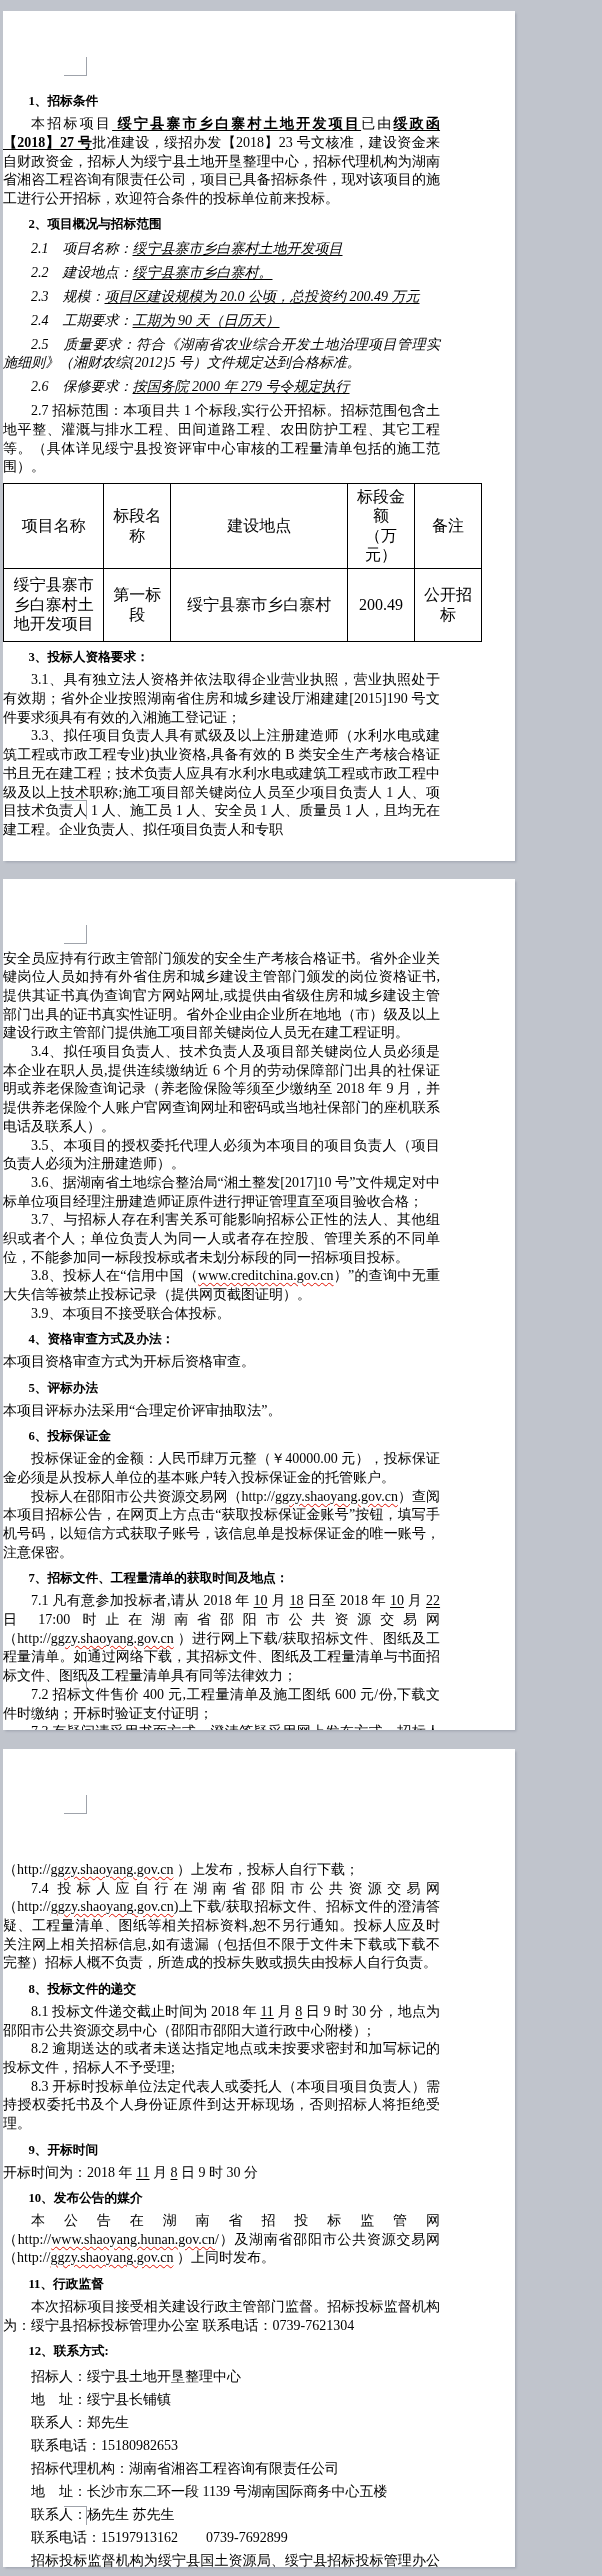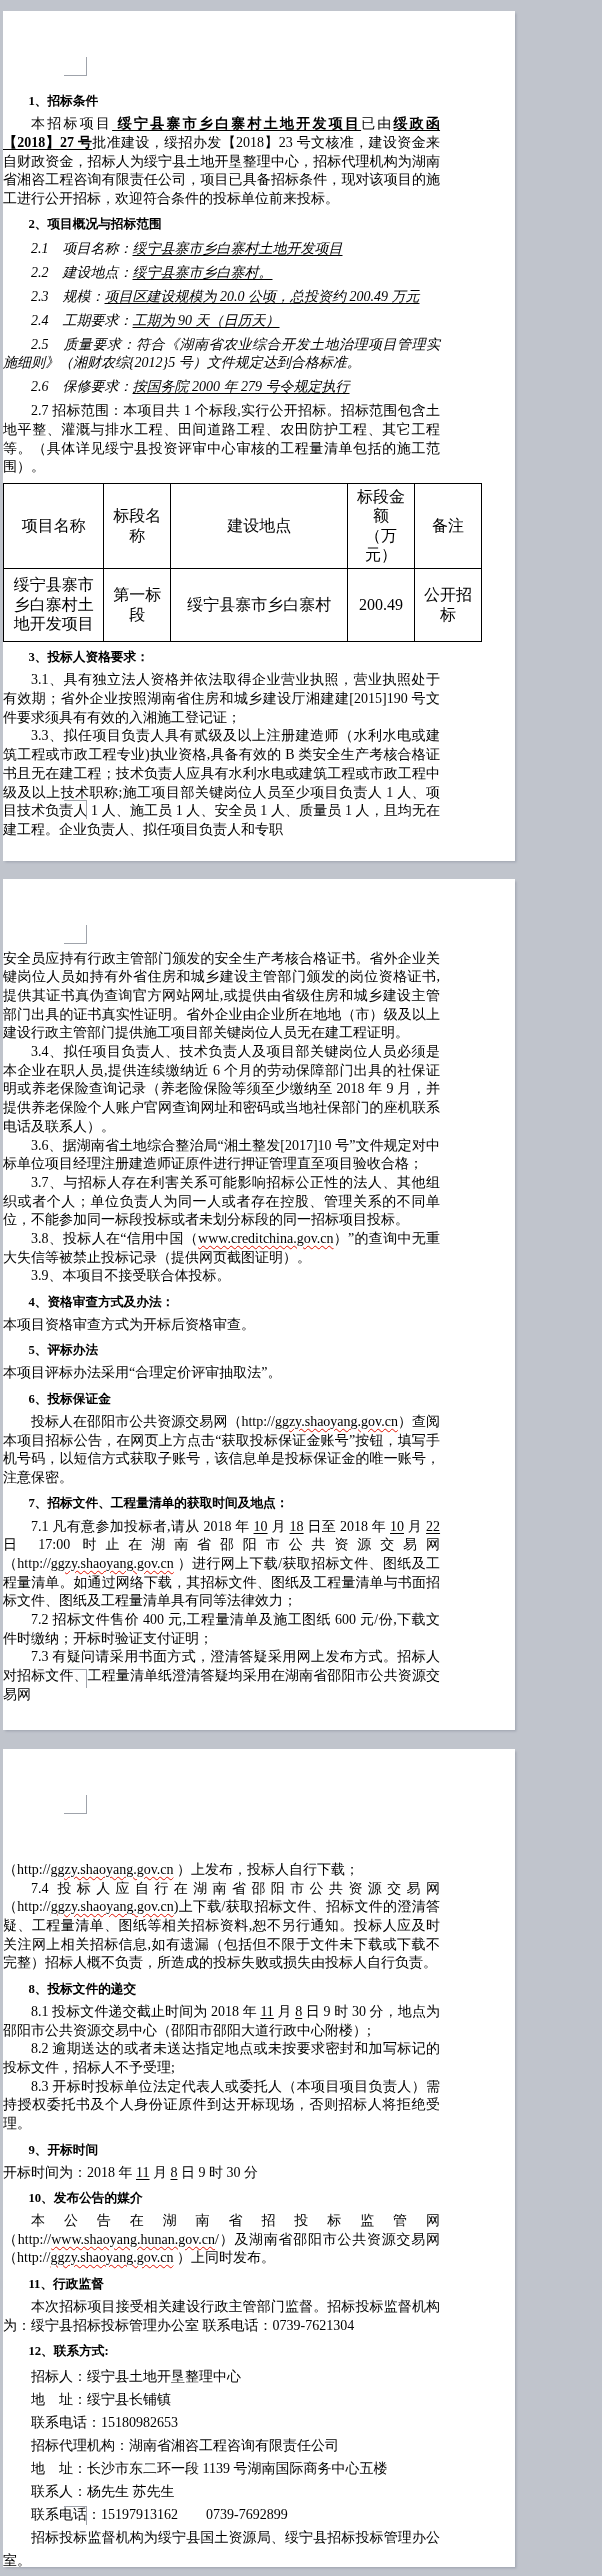--- a/index.html
+++ b/index.html
@@ -111,29 +111,31 @@
       <div class="p ind"><span>3.1、具有独立法人资格并依法取得企业营业执照，营业执照处于有效期；省外企业按照湖南省住房和城乡建设厅湘建建[2015]190 号文件要求须具有有效的入湘施工登记证；</span></div>
       <div class="p ind"><span>3.3、拟任项目负责人具有贰级及以上注册建造师（水利水电或建筑工程或市政工程专业)执业资格,具备有效的 B 类安全生产考核合格证书且无在建工程；技术负责人应具有水利水电或建筑工程或市政工程中级及以上技术职称;施工项目部关键岗位人员至少项目负责人 1 人、项目技术负责人 1 人、施工员 1 人、安全员 1 人、质量员 1 人，且均无在建工程。企业负责人、拟任项目负责人和专职</span></div>
     </div>
     <div class="page p2">
       <div class="mark m-tl"></div>
       <div class="mark m-tr"></div>
       <div class="mark m-bl"></div>
       <div class="mark m-br"></div>
       <div class="p"><span>安全员应持有行政主管部门颁发的安全生产考核合格证书。省外企业关键岗位人员如持有外省住房和城乡建设主管部门颁发的岗位资格证书,提供其证书真伪查询官方网站网址,或提供由省级住房和城乡建设主管部门出具的证书真实性证明。省外企业由企业所在地地（市）级及以上建设行政主管部门提供施工项目部关键岗位人员无在建工程证明。</span></div>
       <div class="p ind"><span>3.4、拟任项目负责人、技术负责人及项目部关键岗位人员必须是本企业在职人员,提供连续缴纳近 6 个月的劳动保障部门出具的社保证明或养老保险查询记录（养老险保险等须至少缴纳至 2018 年 9 月，并提供养老保险个人账户官网查询网址和密码或当地社保部门的座机联系电话及联系人）。</span></div>
+      <div class="p ind"><span>3.5、本项目的授权委托代理人必须为本项目的项目负责人（项目负责人必须为注册建造师）。</span></div>
       <div class="p ind"><span>3.6、据湖南省土地综合整治局“湘土整发[2017]10 号”文件规定对中标单位项目经理注册建造师证原件进行押证管理直至项目验收合格；</span></div>
       <div class="p ind"><span>3.7、与招标人存在利害关系可能影响招标公正性的法人、其他组织或者个人；单位负责人为同一人或者存在控股、管理关系的不同单位，不能参加同一标段投标或者未划分标段的同一招标项目投标。</span></div>
       <div class="p ind"><span>3.8、投标人在“信用中国（</span><span class="w">www.creditchina.gov.cn</span><span>）”的查询中无重大失信等被禁止投标记录（提供网页截图证明）。</span></div>
       <div class="p ind"><span>3.9、本项目不接受联合体投标。</span></div>
       <div class="h"><span>4、资格审查方式及办法：</span></div>
       <div class="p"><span>本项目资格审查方式为开标后资格审查。</span></div>
       <div class="h"><span>5、评标办法</span></div>
       <div class="p"><span>本项目评标办法采用“合理定价评审抽取法”。</span></div>
       <div class="h"><span>6、投标保证金</span></div>
+      <div class="p ind"><span>投标保证金的金额：人民币肆万元整（￥40000.00 元），投标保证金必须是从投标人单位的基本账户转入投标保证金的托管账户。</span></div>
       <div class="p ind"><span>投标人在邵阳市公共资源交易网（http://</span><span class="w">ggzy.shaoyang.gov.cn</span><span>）查阅本项目招标公告，在网页上方点击“获取投标保证金账号”按钮，填写手机号码，以短信方式获取子账号，该信息单是投标保证金的唯一账号，注意保密。</span></div>
       <div class="h"><span>7、招标文件、工程量清单的获取时间及地点：</span></div>
       <div class="p ind"><span>7.1 凡有意参加投标者,请从 2018 年 </span><span class="u">10</span><span> 月 </span><span class="u">18</span><span> 日至 2018 年 </span><span class="u">10</span><span> 月 </span><span class="u">22</span><span> 日 17:00 时止在湖南省邵阳市公共资源交易网（http://</span><span class="w">ggzy.shaoyang.gov.cn</span><span> ）进行网上下载/获取招标文件、图纸及工程量清单。如通过网络下载，其招标文件、图纸及工程量清单与书面招标文件、图纸及工程量清单具有同等法律效力；</span></div>
       <div class="p ind"><span>7.2 招标文件售价 400 元,工程量清单及施工图纸 600 元/份,下载文件时缴纳；开标时验证支付证明；</span></div>
       <div class="p ind"><span>7.3 有疑问请采用书面方式，澄清答疑采用网上发布方式。招标人对招标文件、工程量清单纸澄清答疑均采用在湖南省邵阳市公共资源交易网</span></div>
     </div>
     <div class="page p3">
       <div class="mark m-tl"></div>
       <div class="mark m-tr"></div>
       <div class="mark m-bl"></div>
@@ -146,20 +148,21 @@
       <div class="p ind"><span>8.3 开标时投标单位法定代表人或委托人（本项目项目负责人）需持授权委托书及个人身份证原件到达开标现场，否则招标人将拒绝受理。</span></div>
       <div class="h"><span>9、开标时间</span></div>
       <div class="p"><span>开标时间为：2018 年 </span><span class="u">11</span><span> 月 </span><span class="u">8</span><span> 日 9 时 30 分</span></div>
       <div class="h"><span>10、发布公告的媒介</span></div>
       <div class="p ind"><span>本公告在湖南省招投标监管网（http://</span><span class="w">www.shaoyang.hunan.gov.cn</span><span>/）及湖南省邵阳市公共资源交易网（http://</span><span class="w">ggzy.shaoyang.gov.cn</span><span> ）上同时发布。</span></div>
       <div class="h"><span>11、行政监督</span></div>
       <div class="p ind"><span>本次招标项目接受相关建设行政主管部门监督。招标投标监督机构为：绥宁县招标投标管理办公室 联系电话：0739-7621304</span></div>
       <div class="h"><span>12、联系方式:</span></div>
       <div class="p cline"><span>招标人：绥宁县土地开垦整理中心</span></div>
       <div class="p cline"><span>地　址：绥宁县长铺镇</span></div>
+      <div class="p cline"><span>联系人：郑先生</span></div>
       <div class="p cline"><span>联系电话：15180982653</span></div>
       <div class="p cline"><span>招标代理机构：湖南省湘咨工程咨询有限责任公司</span></div>
       <div class="p cline"><span>地　址：长沙市东二环一段 1139 号湖南国际商务中心五楼</span></div>
       <div class="p cline"><span>联系人：杨先生 苏先生</span></div>
       <div class="p cline"><span>联系电话：15197913162　　0739-7692899</span></div>
       <div class="p cline"><span>招标投标监督机构为绥宁县国土资源局、绥宁县招标投标管理办公室。</span></div>
     </div>
   </div>
 
 

